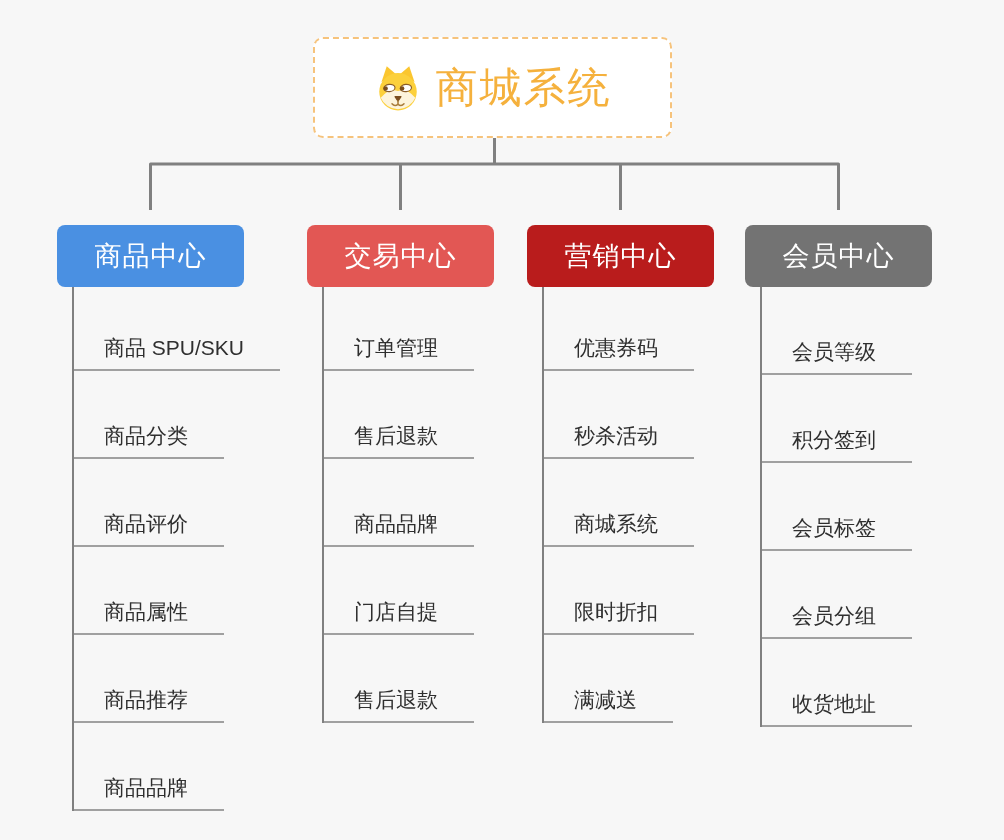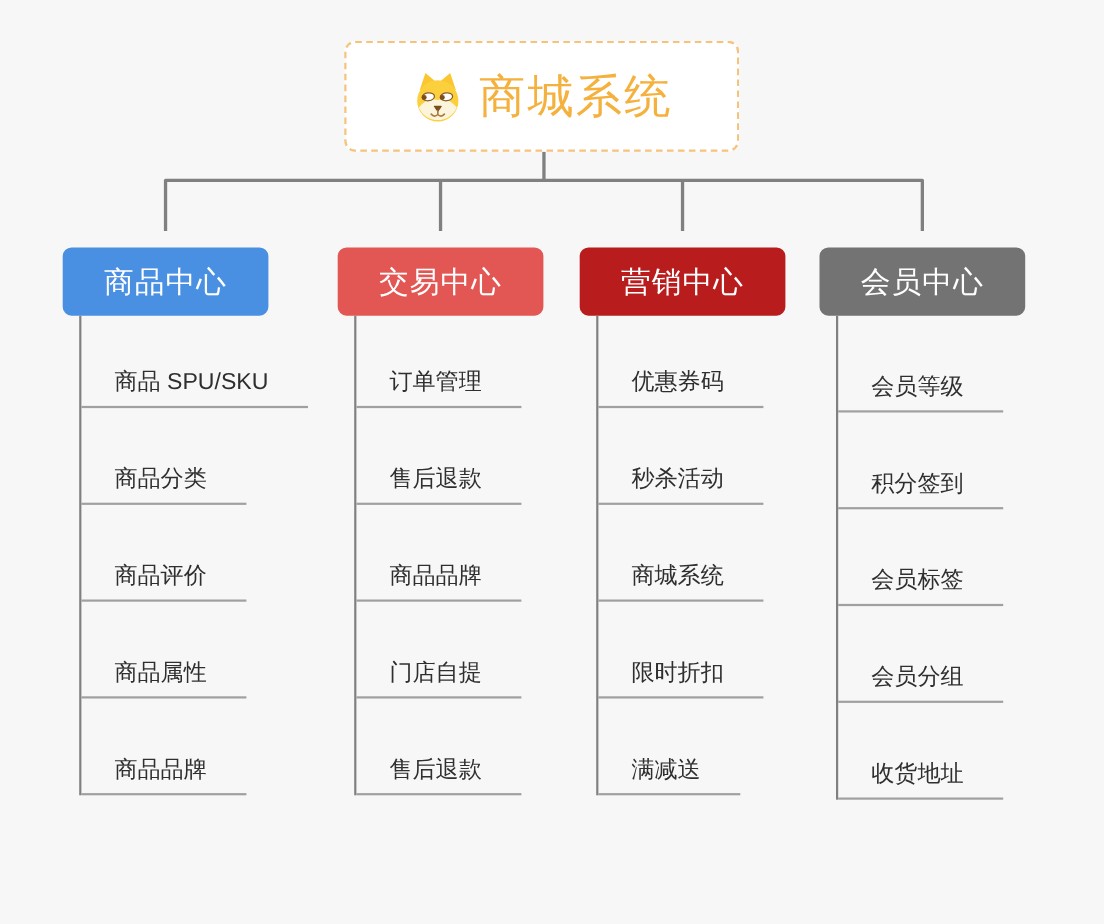--- a/index.html
+++ b/index.html
@@ -109,20 +109,21 @@
   </div>
 
   <div id="branches">
       <div class="branch" style="left: 57px;">
         <div class="branch-header" style="background: rgb(74, 144, 226);">商品中心</div>
         <div class="branch-items">
           <div class="branch-item first">商品 SPU/SKU</div>
           <div class="branch-item">商品分类</div>
           <div class="branch-item">商品评价</div>
           <div class="branch-item">商品属性</div>
+          <div class="branch-item">商品推荐</div>
           <div class="branch-item">商品品牌</div>
         </div>
       </div>
       <div class="branch" style="left: 307px;">
         <div class="branch-header" style="background: rgb(226, 87, 84);">交易中心</div>
         <div class="branch-items">
           <div class="branch-item first">订单管理</div>
           <div class="branch-item">售后退款</div>
           <div class="branch-item">商品品牌</div>
           <div class="branch-item">门店自提</div>

